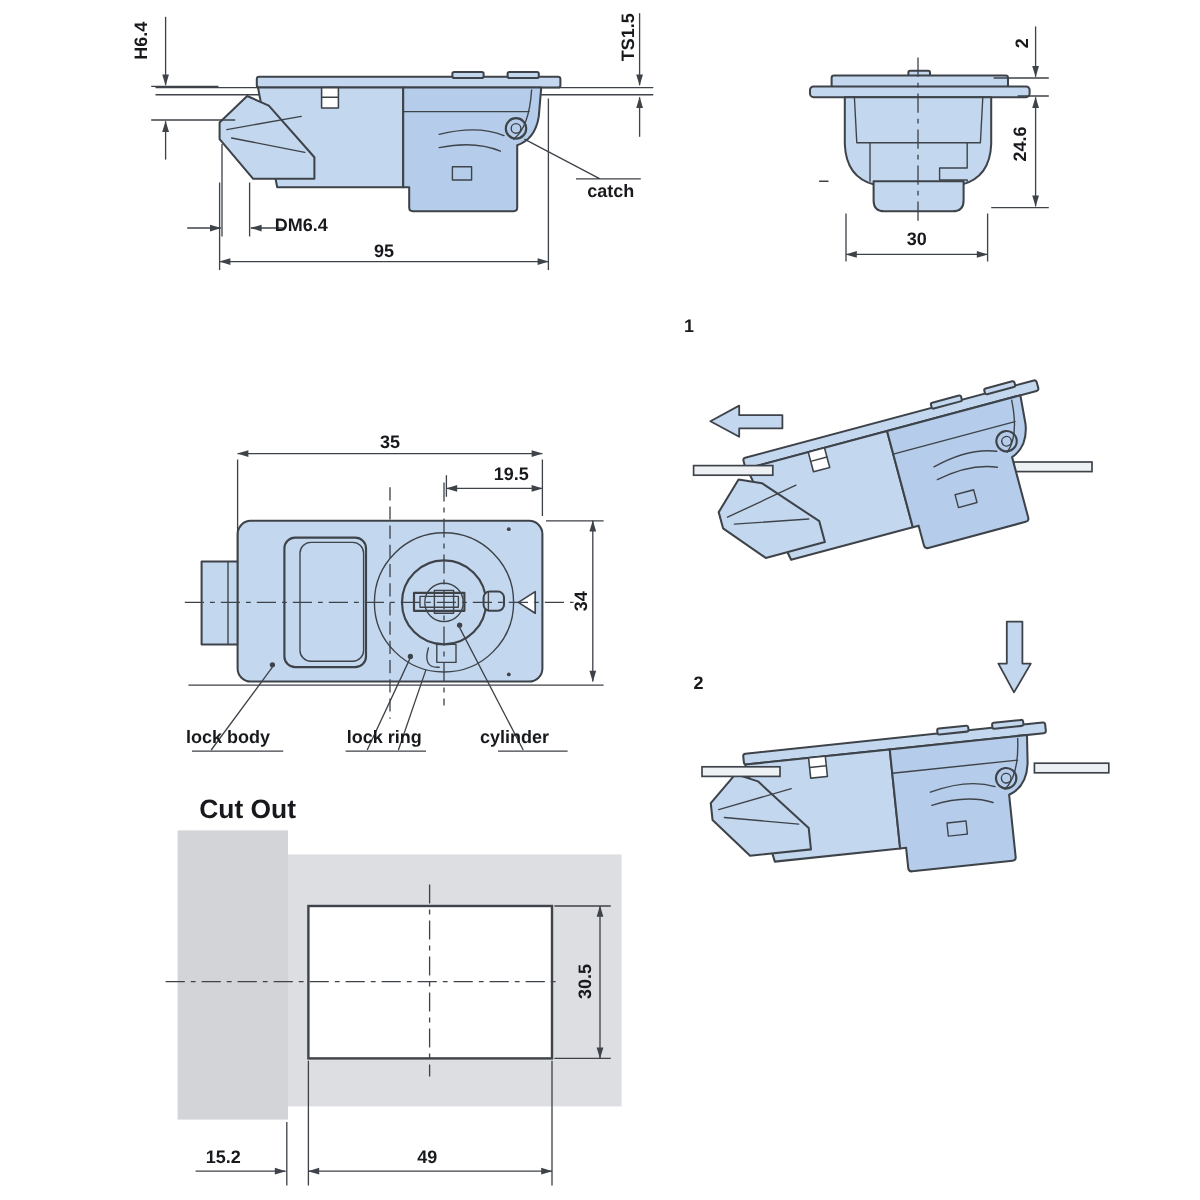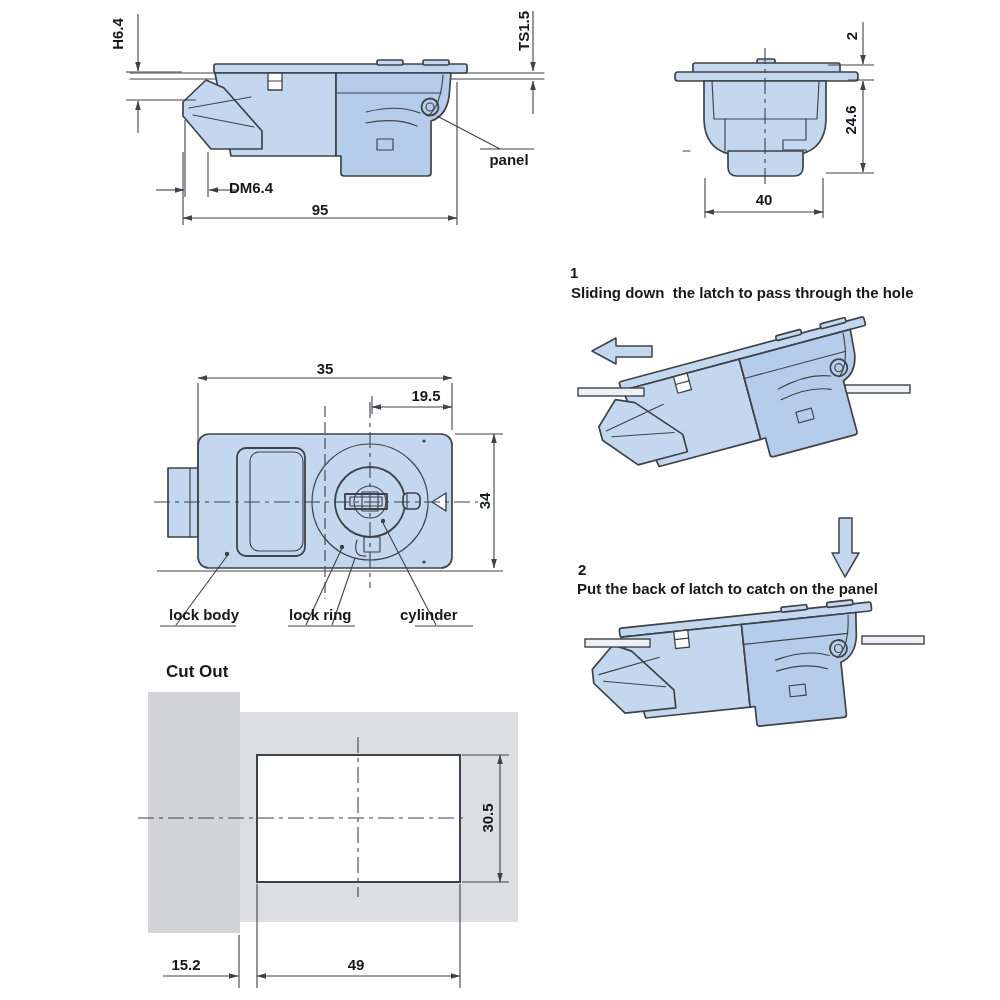--- a/index.html
+++ b/index.html
@@ -22,21 +22,21 @@
   .hole  { fill:#ffffff; stroke:var(--outline); stroke-width:2; }
   .rail  { fill:var(--rail-fill); stroke:var(--outline); stroke-width:1.4; }
   .arrow { fill:var(--part-fill); stroke:var(--outline); stroke-width:1.5; stroke-linejoin:round; }
   .tri   { fill:#ffffff; stroke:var(--outline); stroke-width:1.4; stroke-linejoin:round; }
   .dot   { fill:var(--outline); }
 
   .lbl { position:absolute; color:#17191c; font-weight:700; font-size:15px; line-height:1.15;
          white-space:pre; }
   .ctr { transform:translate(-50%,-50%); }
   .v   { transform:translate(-50%,-50%) rotate(-90deg); }
-  .big { font-size:17px; }
+  .big { font-size:22px; }
 </style>
 </head>
 <body>
 
 <div id="page">
 
 <svg width="1000" height="1000" viewBox="0 0 1000 1000">
   <defs>
     <marker id="ah" viewBox="0 0 10 8" markerWidth="11" markerHeight="7.5" refX="9.6" refY="4" orient="auto-start-reverse" markerUnits="userSpaceOnUse">
       <path d="M0,1 L10,4 L0,7 Z" fill="#3e434a"></path>
@@ -153,35 +153,33 @@
     <line class="dim arrB" x1="500" y1="755" x2="500" y2="882"></line>
     <line class="dim arrE" x1="163" y1="976" x2="238" y2="976"></line>
     <line class="dim arrB" x1="257" y1="976" x2="460" y2="976"></line>
   </g>
 </svg>
 
 <div class="lbl v" style="left:118px; top:34px;">H6.4</div>
 <div class="lbl v" style="left:524px; top:31px;">TS1.5</div>
 <div class="lbl ctr" style="left:251px; top:188px;">DM6.4</div>
 <div class="lbl ctr" style="left:320px; top:210px;">95</div>
-<div class="lbl ctr" style="left:509px; top:160px;">panel</div>
+<div class="lbl ctr" style="left:509px; top:160px;">catch</div>
 
 <div class="lbl v" style="left:852px; top:36px;">2</div>
 <div class="lbl v" style="left:851px; top:120px;">24.6</div>
-<div class="lbl ctr" style="left:764px; top:200px;">40</div>
+<div class="lbl ctr" style="left:764px; top:200px;">30</div>
 
 <div class="lbl" style="left:570px; top:264px;">1</div>
-<div class="lbl" style="left:571px; top:284px;">Sliding down  the latch to pass through the hole</div>
 <div class="lbl" style="left:578px; top:561px;">2</div>
-<div class="lbl" style="left:577px; top:580px;">Put the back of latch to catch on the panel</div>
 
 <div class="lbl ctr" style="left:325px; top:369px;">35</div>
 <div class="lbl ctr" style="left:411px; top:396px;margin-left:15px;">19.5</div>
 <div class="lbl v" style="left:485px; top:501px;">34</div>
-<div class="lbl" style="left:169px; top:606px;">lock body</div>
+<div class="lbl" style="left:155px; top:606px;">lock body</div>
 <div class="lbl" style="left:289px; top:606px;">lock ring</div>
 <div class="lbl" style="left:400px; top:606px;">cylinder</div>
 
 <div class="lbl big" style="left:166px; top:662px;">Cut Out</div>
 <div class="lbl ctr" style="left:186px; top:965px;">15.2</div>
 <div class="lbl ctr" style="left:356px; top:965px;">49</div>
 <div class="lbl v" style="left:488px; top:818px;">30.5</div>
 
 </div>
 

